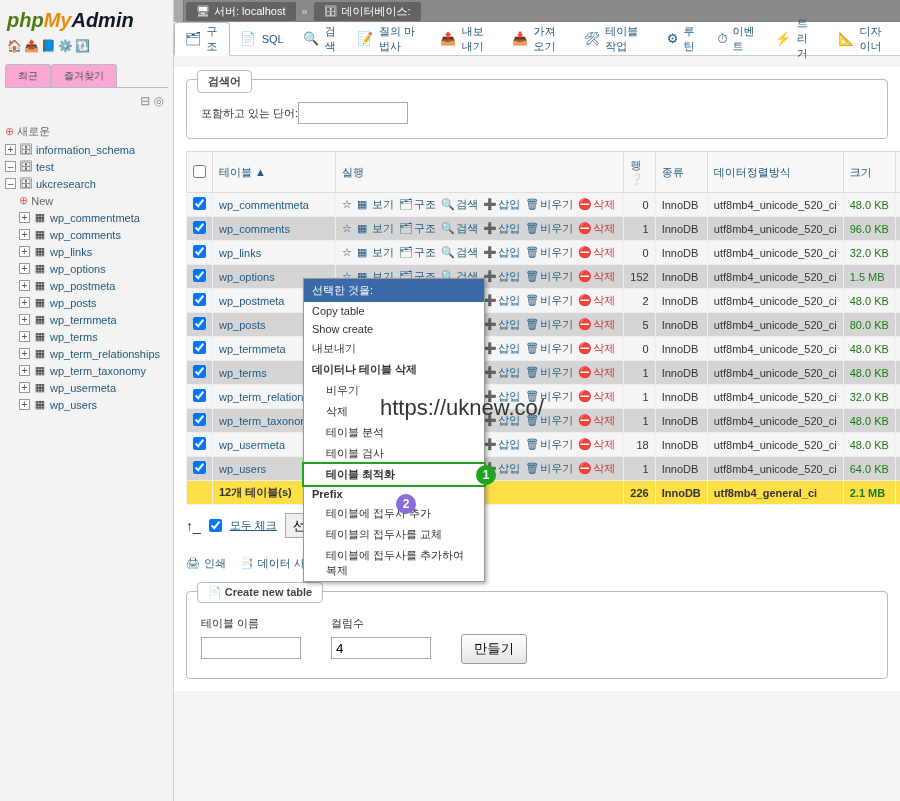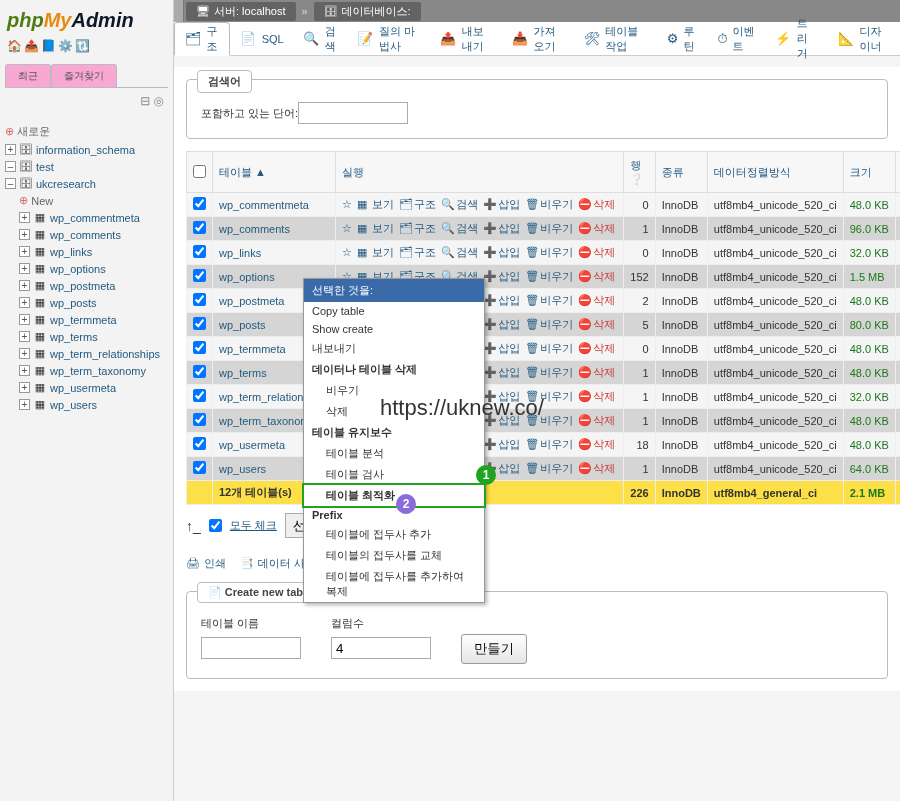--- a/index.html
+++ b/index.html
@@ -452,21 +452,20 @@
 </div>
 
 <div class="dd">
   <div class="hd">선택한 것을:</div>
   <div class="item">Copy table</div>
   <div class="item">Show create</div>
   <div class="item">내보내기</div>
   <div class="sect">데이터나 테이블 삭제</div>
   <div class="item sub">비우기</div>
   <div class="item sub">삭제</div>
-  <div class="sect">테이블 유지보수</div>
   <div class="item sub">테이블 분석</div>
   <div class="item sub">테이블 검사</div>
   <div class="item sub highlight-box">테이블 최적화</div>
   <div class="sect">Prefix</div>
   <div class="item sub">테이블에 접두사 추가</div>
   <div class="item sub">테이블의 접두사를 교체</div>
   <div class="item sub">테이블에 접두사를 추가하여 복제</div>
 </div>
 <div class="marker1" style="left:476px; top:465px">1</div>
 <div class="marker2" style="left:396px; top:494px">2</div>

